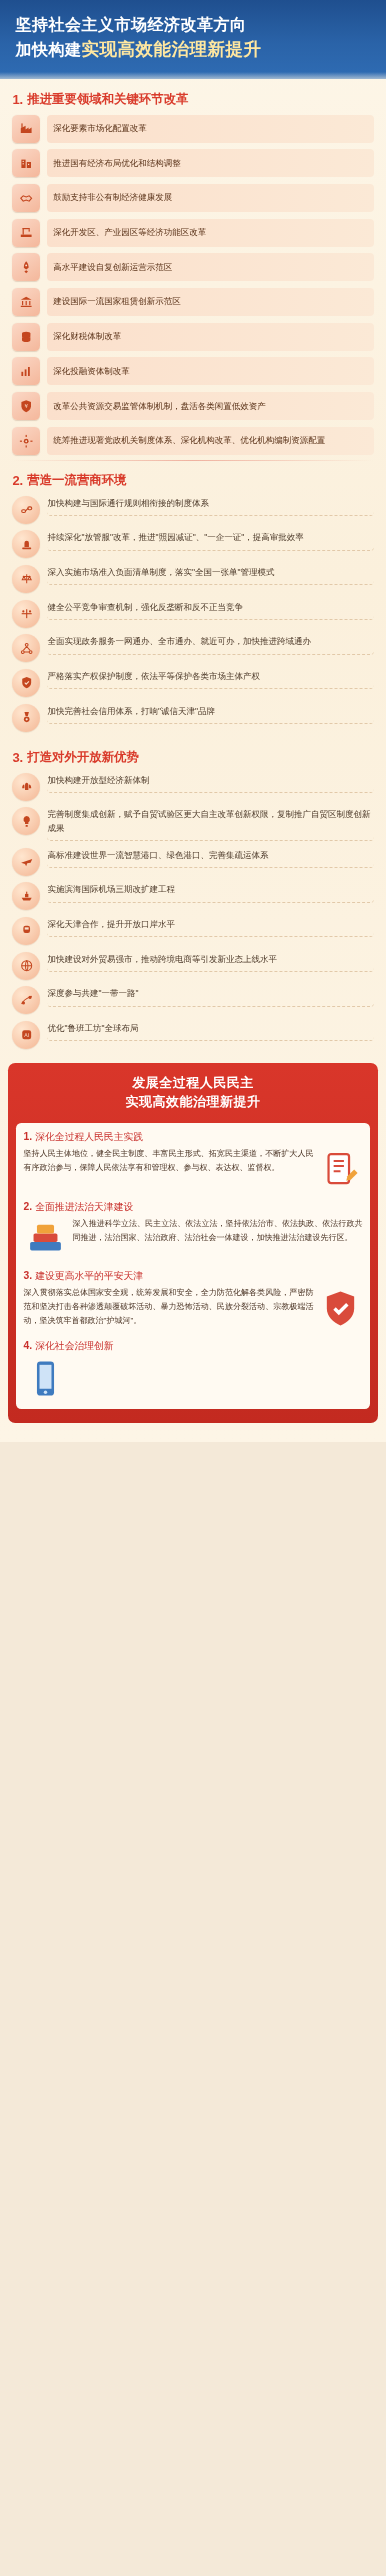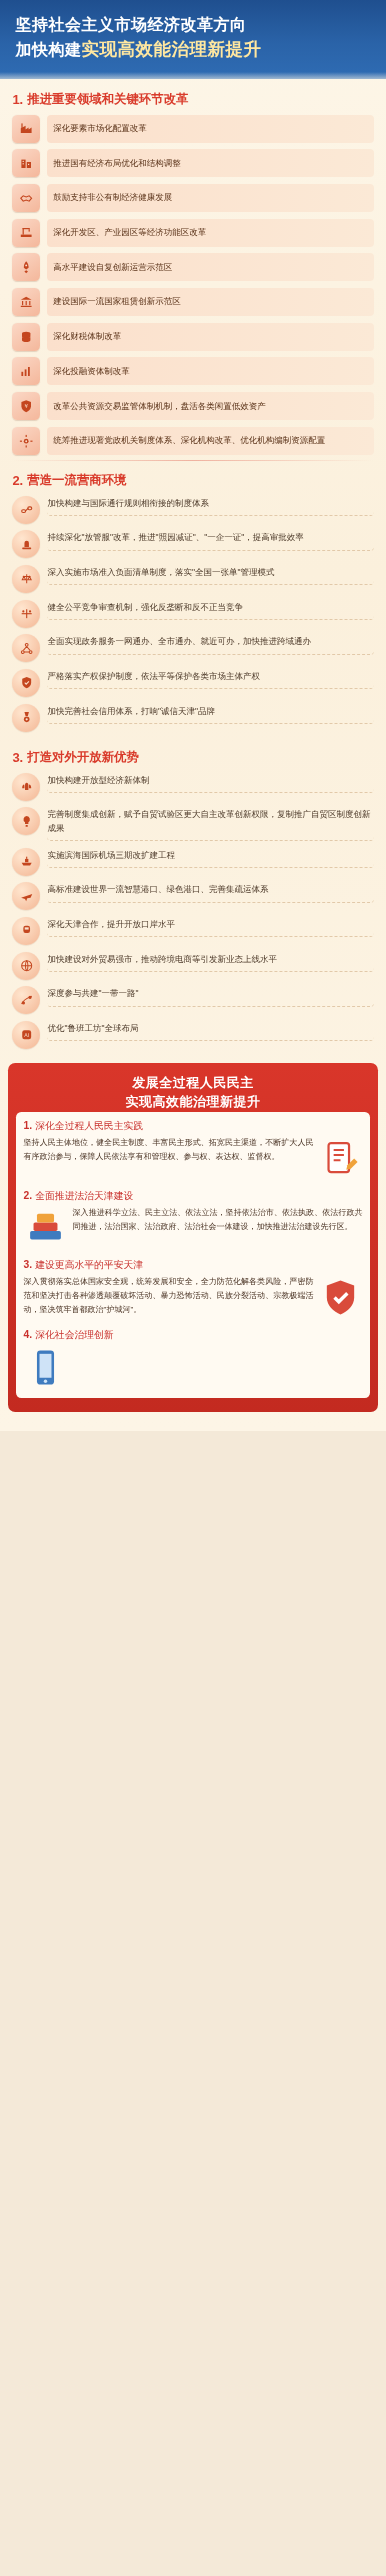--- a/index.html
+++ b/index.html
@@ -112,21 +112,21 @@
     background: linear-gradient(180deg, #d9362a 0%, #c32a20 100%);
     padding: 9.3px 8.2px 13.4px 8.2px;
     color: #fff;
   }
   .redcard-title {
     text-align: center;
     font-size: 13px;
     font-weight: bold;
     line-height: 1.5;
     letter-spacing: 0.5px;
-    margin-bottom: 0;
+    margin-bottom: 11px;
   }
   .white-body {
     background: #fffaf2;
     border-radius: 5.2px;
     padding: 8.2px 7.2px 9.3px 7.2px;
   }
   .sub {
     margin-bottom: 9.3px;
   }
   .sub-head {
@@ -418,35 +418,35 @@
               <path d="M12 2a6 6 0 00-3 11v3h6v-3a6 6 0 00-3-11z"></path>
               <rect x="10" y="18" width="4" height="3" rx="1"></rect>
             </svg>
         </div>
         <div class="row-txt">完善制度集成创新，赋予自贸试验区更大自主改革创新权限，复制推广自贸区制度创新成果</div>
       </div>
 
       <div class="row plain">
         <div class="ico">
           <svg width="13.4" height="13.4" viewBox="0 0 24 24" fill="#c4461f">
+              <path d="M2 14l20-7-3 7-6 1-2 5-2-4-7-2z"></path>
+            </svg>
+        </div>
+        <div class="row-txt">高标准建设世界一流智慧港口、绿色港口、完善集疏运体系</div>
+      </div>
+
+      <div class="row plain">
+        <div class="ico">
+          <svg width="13.4" height="13.4" viewBox="0 0 24 24" fill="#c4461f">
               <path d="M3 14h18l-3 5H6z"></path>
               <rect x="9" y="7" width="6" height="6"></rect>
               <rect x="11" y="3" width="2" height="4"></rect>
             </svg>
         </div>
         <div class="row-txt">实施滨海国际机场三期改扩建工程</div>
-      </div>
-
-      <div class="row plain">
-        <div class="ico">
-          <svg width="13.4" height="13.4" viewBox="0 0 24 24" fill="#c4461f">
-              <path d="M2 14l20-7-3 7-6 1-2 5-2-4-7-2z"></path>
-            </svg>
-        </div>
-        <div class="row-txt">高标准建设世界一流智慧港口、绿色港口、完善集疏运体系</div>
       </div>
 
       <div class="row plain">
         <div class="ico">
           <svg width="13.4" height="13.4" viewBox="0 0 24 24" fill="#c4461f">
               <rect x="6" y="3" width="12" height="13" rx="4"></rect>
               <rect x="8.5" y="6" width="7" height="4" fill="#fbe0cc"></rect>
               <path d="M7 17l-2 4M17 17l2 4"></path>
             </svg>
         </div>

